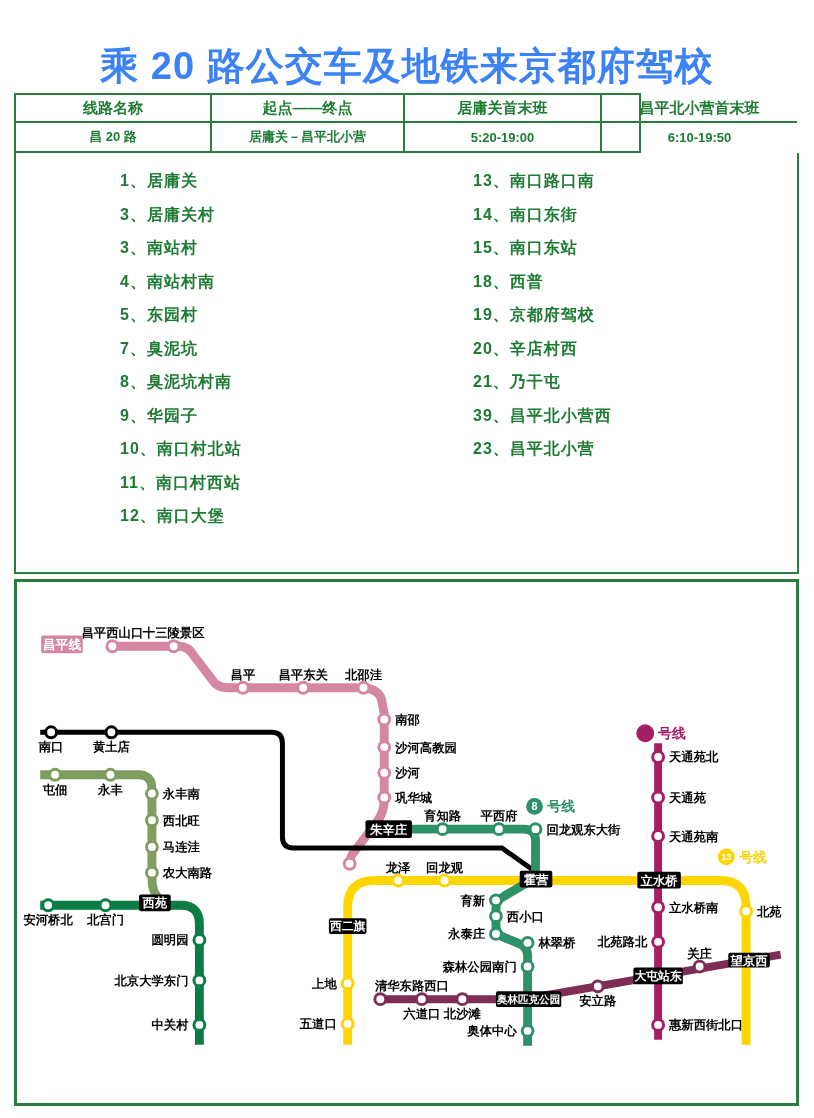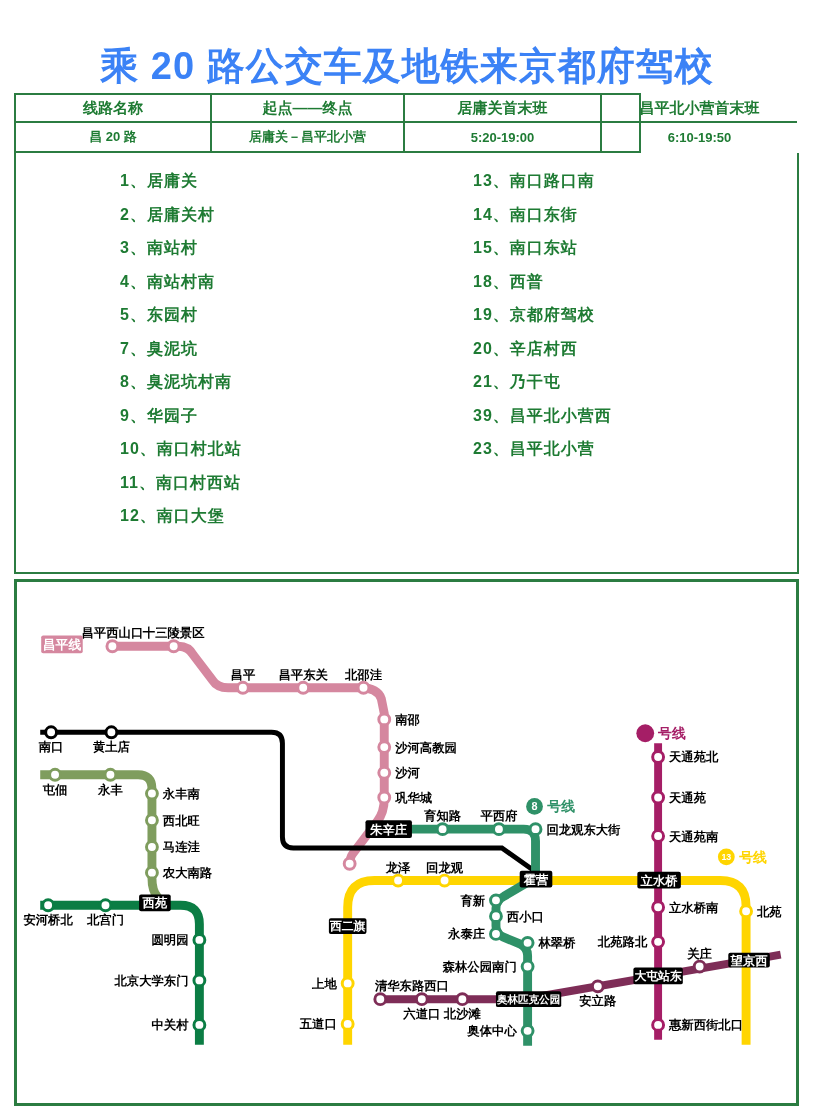--- a/index.html
+++ b/index.html
@@ -54,21 +54,21 @@
   <div class="rt-cell rt-head">昌平北小营首末班</div>
   <div class="rt-cell rt-data">昌 20 路</div>
   <div class="rt-cell rt-data">居庸关－昌平北小营</div>
   <div class="rt-cell rt-data">5:20-19:00</div>
   <div class="rt-cell rt-data">6:10-19:50</div>
 </div>
 
 <div class="stops-box">
   <ul class="stops-col stops-left">
       <li>1、居庸关</li>
-      <li>2、居庸关村</li>
+      <li>3、居庸关村</li>
       <li>3、南站村</li>
       <li>4、南站村南</li>
       <li>5、东园村</li>
       <li>7、臭泥坑</li>
       <li>8、臭泥坑村南</li>
       <li>9、华园子</li>
       <li>10、南口村北站</li>
       <li>11、南口村西站</li>
       <li>12、南口大堡</li>
     </ul>

